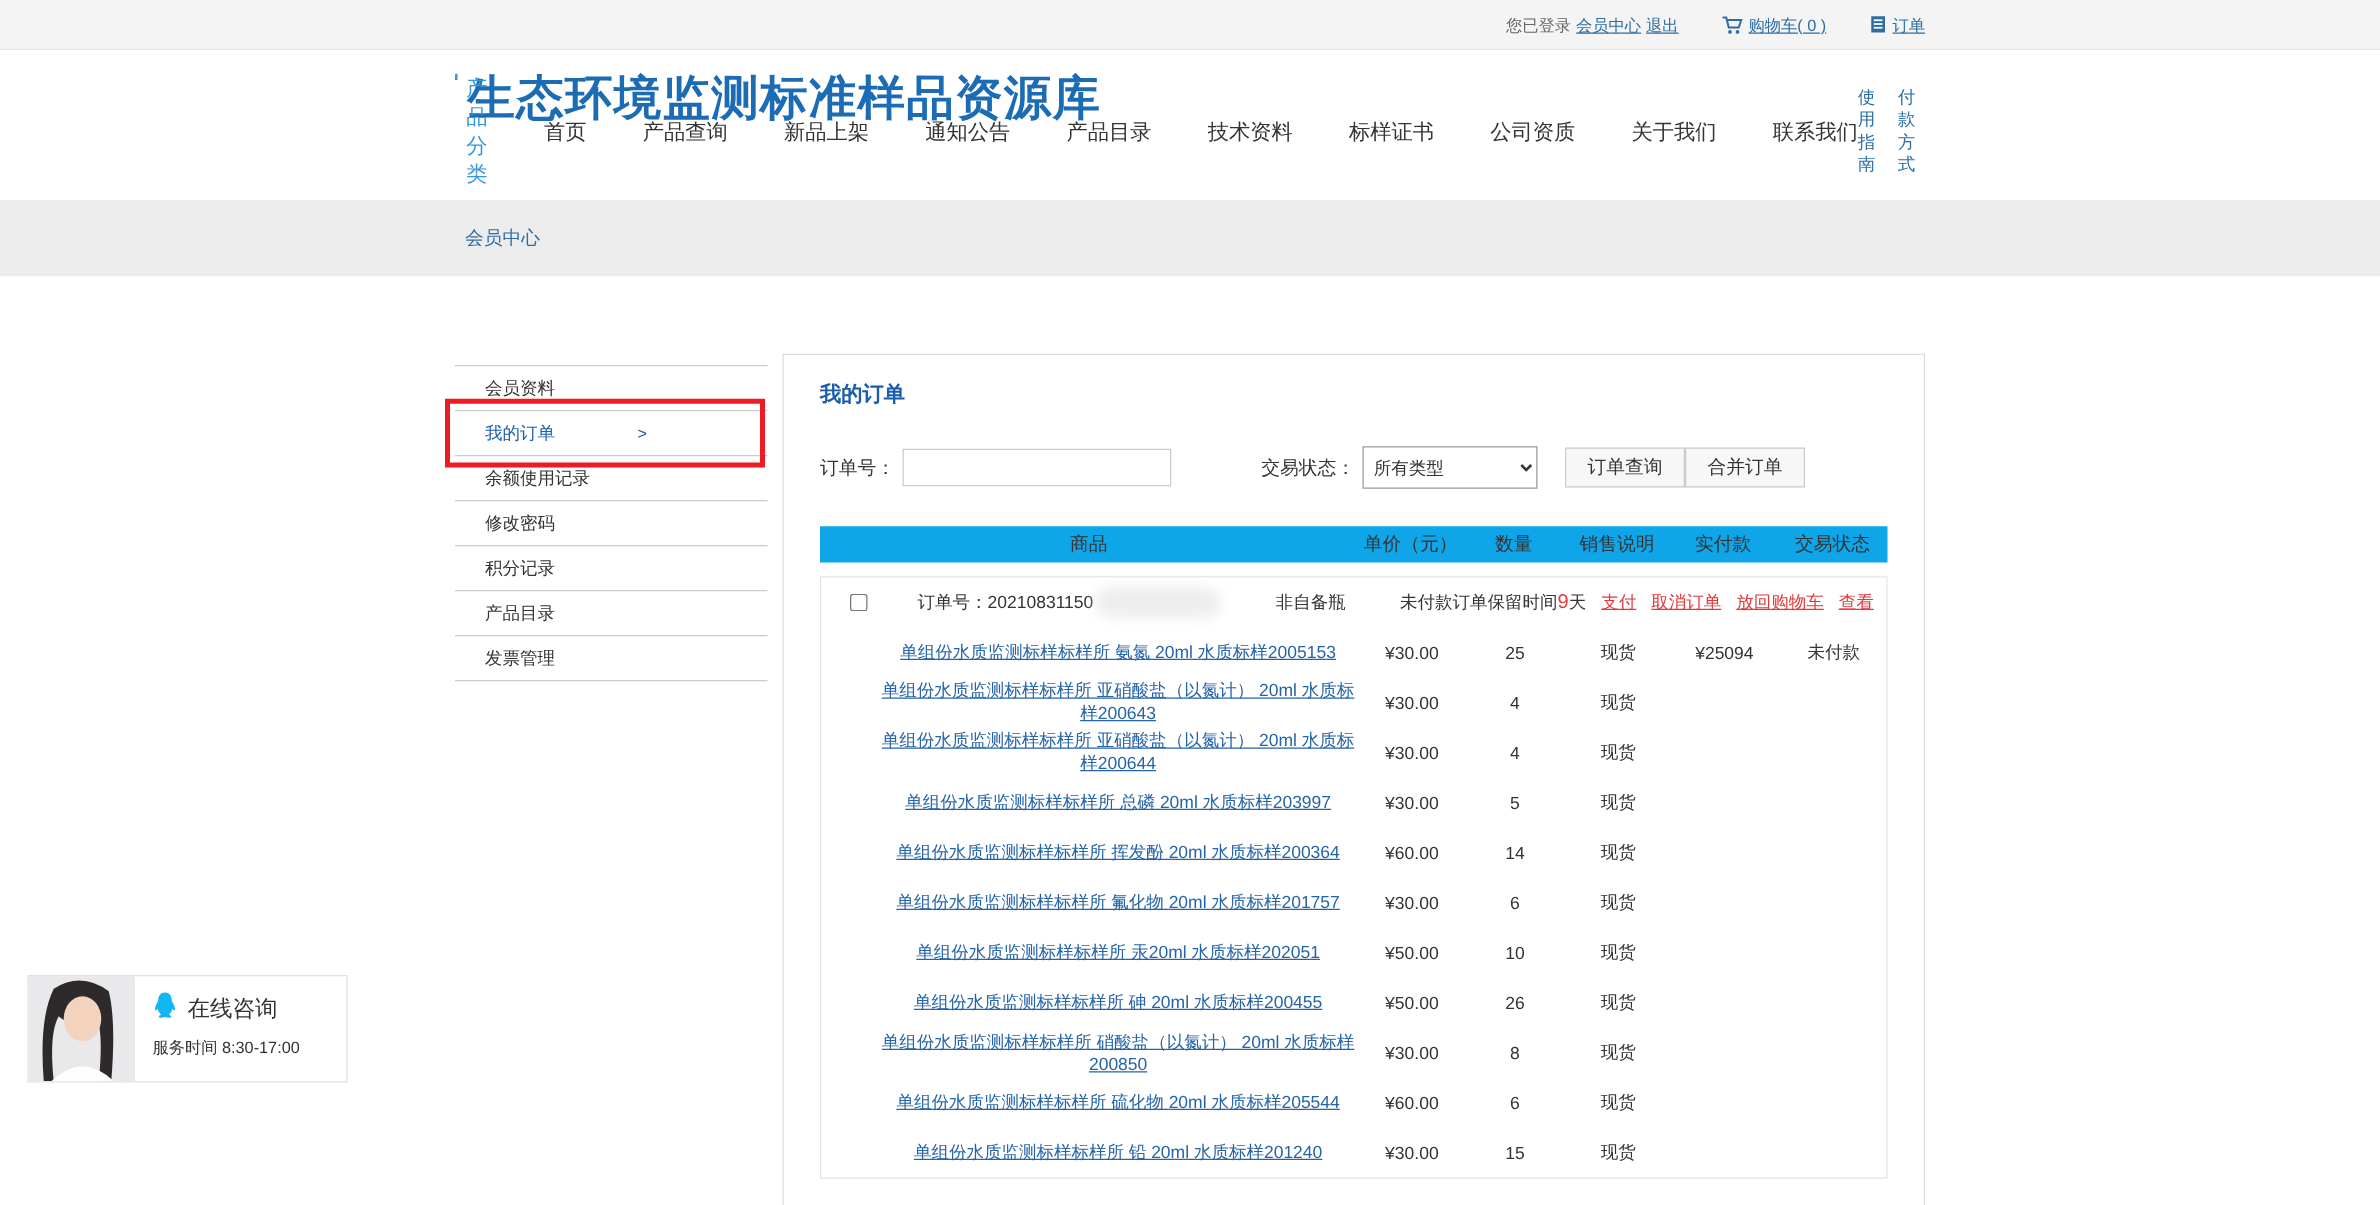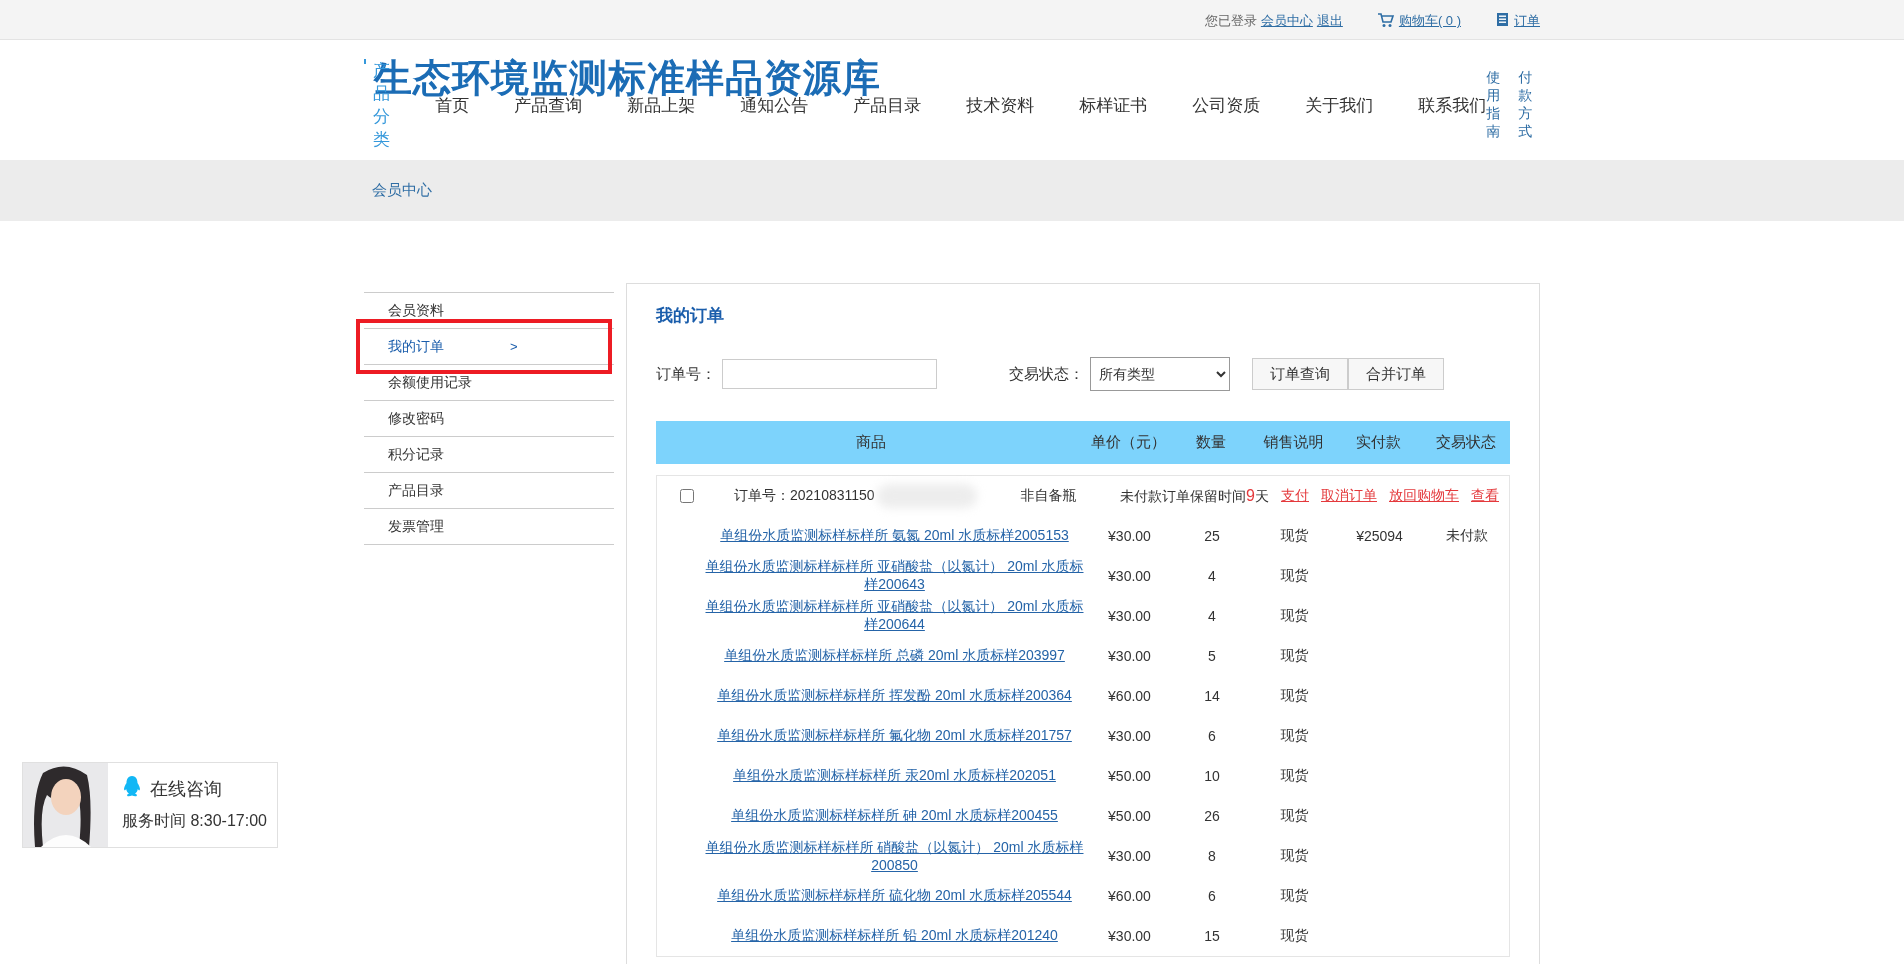--- a/index.html
+++ b/index.html
@@ -55,47 +55,47 @@
   .searchrow label { margin-right:6px; }
   .order-input { width:215px; height:30px; border:1px solid #ccc; outline:none; padding:0 6px; font-size:14px; }
   .status-label { margin-left:72px; }
   .status-select { width:140px; height:34px; border:1px solid #999; font-size:14px; color:#333;
     background:#fff; padding:0 4px; }
   .btn { display:inline-block; width:96px; height:32px; line-height:30px; text-align:center;
     background:#f7f7f7; border:1px solid #ccc; font-size:15px; color:#333; cursor:pointer; }
   .btn-query { margin-left:22px; }
 
   .grid { display:grid; grid-template-columns:430px 85px 80px 85px 85px 90px; align-items:center; }
-  .thead { margin-top:30px; height:43px; background:#7dd3fc; font-size:15px; color:#333; }
+  .thead { margin-top:30px; height:29px; background:#0ea5e9; font-size:15px; color:#333; }
   .thead .c { text-align:center; }
 
   .ordergroup { margin-top:11px; border:1px solid #e5e5e5; }
   .ordhead { height:40px; display:flex; align-items:center; font-size:14px; color:#333; padding:0 10px 0 23px; }
   .ordhead input[type=checkbox] { width:14px; height:14px; }
   .ord-no { margin-left:40px; white-space:nowrap; }
   .blurpatch { display:inline-block; width:100px; height:24px; margin-left:2px; vertical-align:middle;
     background:#ededed; filter:blur(5px); border-radius:12px; }
   .bottle { margin-left:44px; }
   .ord-right { margin-left:auto; display:flex; align-items:center; gap:12px; white-space:nowrap; }
   .retention { color:#333; }
   .retention .days { color:#e4393c; font-size:16px; }
   .ord-action { color:#e4393c; text-decoration:underline; font-size:14px; }
 
   .prow { height:40px; font-size:14px; color:#333; }
   .prow .name { padding-left:45px; text-align:left; }
   .prow .name a { color:#2564a8; text-decoration:underline; }
   .prow .c { text-align:center; }
 
   
-  .consult { position:absolute; left:22px; top:762px; width:256px; height:86px;
+  .consult { position:absolute; left:22px; top:780px; width:256px; height:86px;
     background:#fff; border:1px solid #e0e0e0; display:flex; }
   .consult-photo { width:85px; height:84px; flex:0 0 85px; background:#e9e9eb; overflow:hidden; }
   .consult-info { flex:1; padding:12px 0 0 14px; }
   .consult-title { display:flex; align-items:center; gap:8px; font-size:18px; color:#333; }
-  .consult-time { margin-top:9px; font-size:16px; color:#333; }
+  .consult-time { margin-top:9px; font-size:13px; color:#333; }
 </style>
 </head>
 <body>
 
 <div id="page">
 
   <div class="topbar">
     <div class="topbar-inner">
       <div class="top-group">
         <span>您已登录</span>

